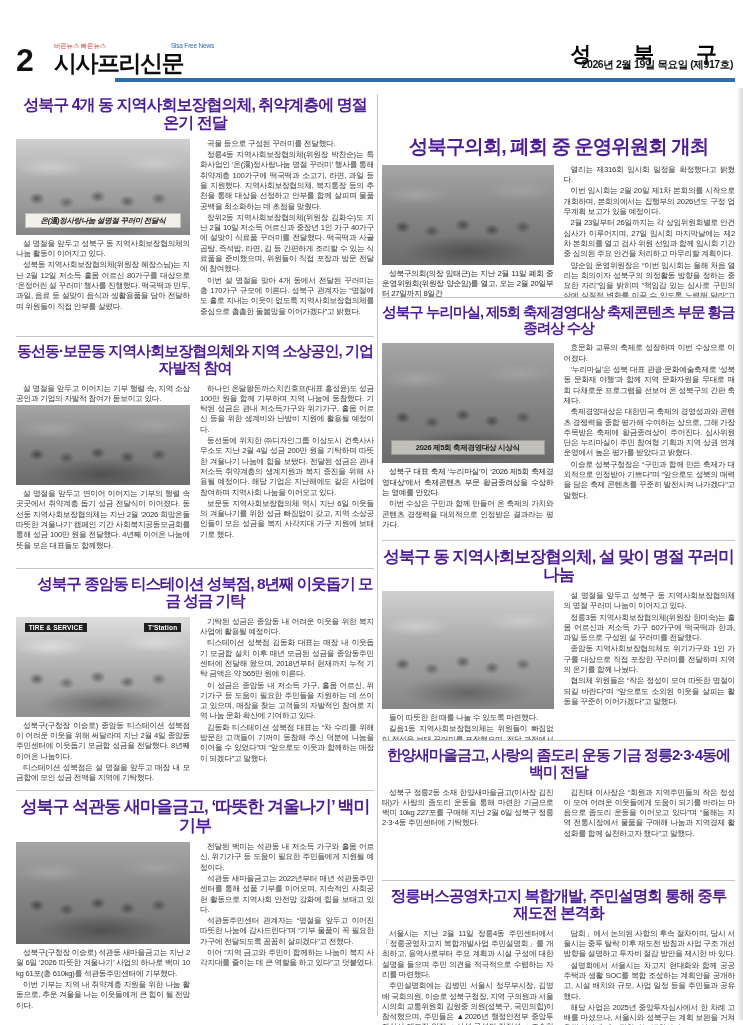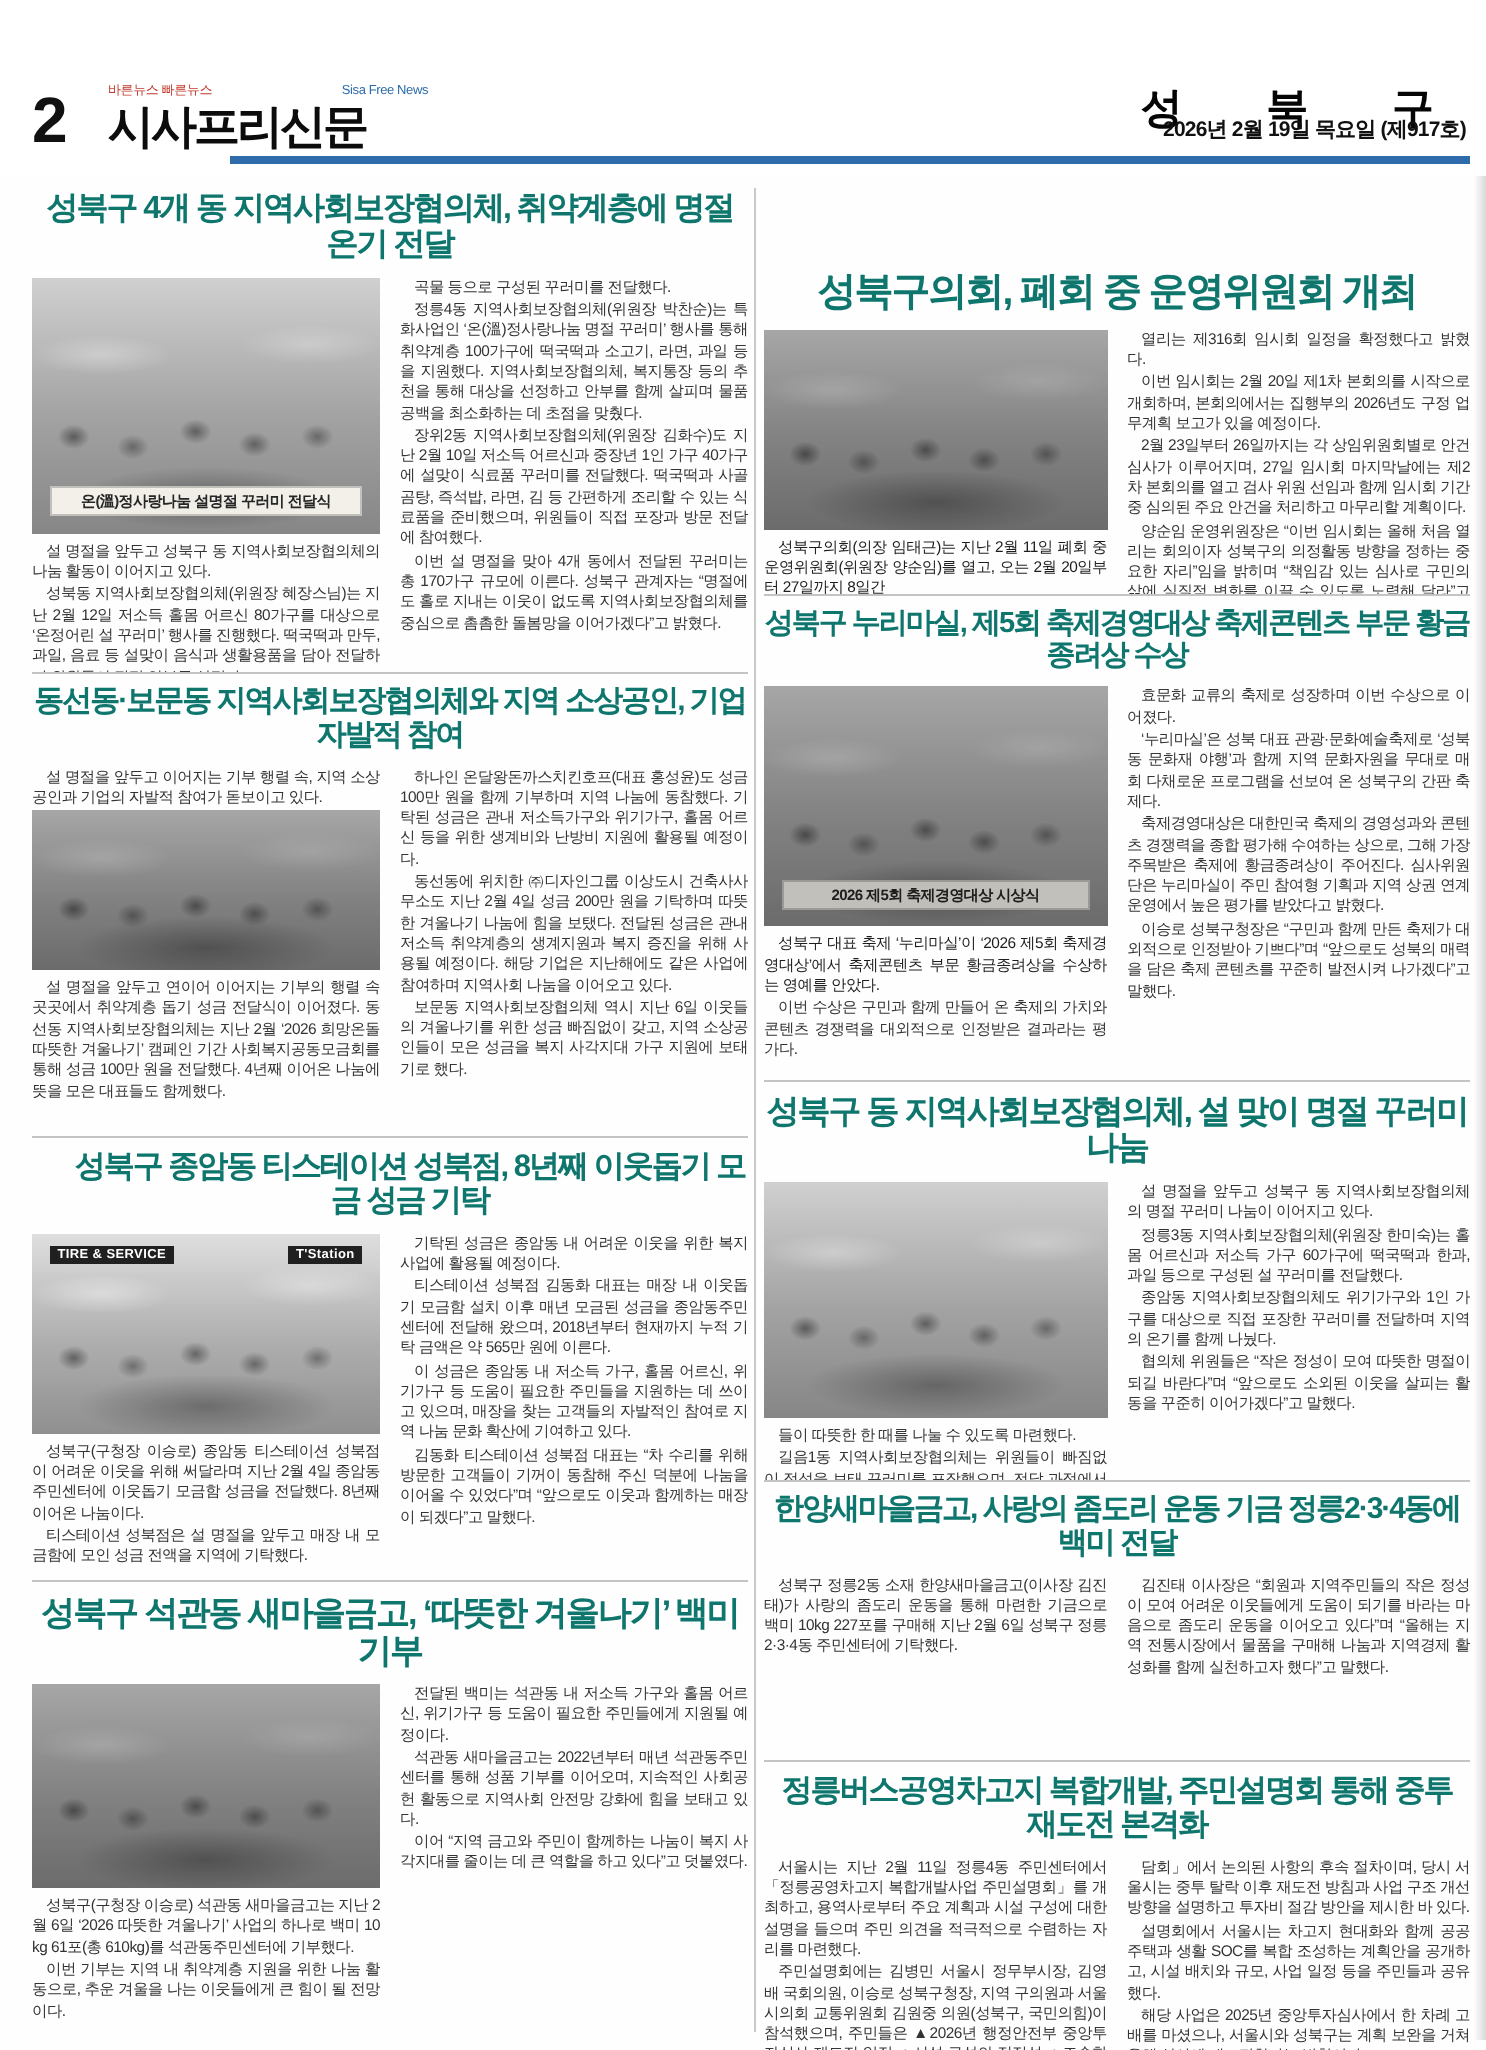--- a/index.html
+++ b/index.html
@@ -24,21 +24,21 @@
   .col{position:absolute;top:90px}
   .col-left{left:16px;width:358px}
   .col-right{left:382px;width:353px}
   .vdivider{position:absolute;left:377px;top:94px;height:922px;width:1px;background:#c9c9c9}
   .edge{position:absolute;right:0;top:88px;width:6px;height:932px;
     background:linear-gradient(90deg,rgba(0,0,0,0),#d9d9d9)}
   
   .article{overflow:hidden;box-sizing:border-box;padding-top:3px}
   .article + .article{border-top:1px solid #c4c4c4}
   .headline{margin:3px 0 7px;text-align:center;font-weight:800;font-size:16px;
-    letter-spacing:-1px;line-height:1.12;color:#0f766e}
+    letter-spacing:-1px;line-height:1.12;color:#4c1d95}
   .cols{display:flex;gap:10px}
   .subcol{flex:1 1 0;min-width:0}
   p.body{margin:0 0 1px;font-size:7.7px;line-height:10.3px;text-align:justify;
     letter-spacing:-0.25px;word-break:break-all;color:#333;text-indent:7px}
   p.cap{color:#1d1d1d}
   
   .photo{position:relative;width:100%;margin:0 0 4px;
     background:linear-gradient(180deg,#d0d0d0 0%,#a2a2a2 55%,#868686 100%)}
   .photo::before{content:"";position:absolute;inset:0;
     background:
@@ -76,21 +76,21 @@
   <div class="section-title">성 북 구</div>
   <div class="dateline">2026년 2월 19일 목요일 (제917호)</div>
   <div class="rule" style="background: rgb(46, 108, 171);"></div>
 </div>
 
 <div class="col col-left" id="col-L">
     <section class="article" style="height: 246px;">
       <h2 class="headline" style="font-size: 16px;">성북구 4개 동 지역사회보장협의체, 취약계층에 명절 온기 전달</h2>
       <div class="cols">
         <div class="subcol">
-          <div class="photo " style="height: 128px;">
+          <div class="photo " style="height: 96px; font-style: italic;">
             <div class="photo-banner">온(溫)정사랑나눔 설명절 꾸러미 전달식</div>
           </div>
           <p class="body">설 명절을 앞두고 성북구 동 지역사회보장협의체의 나눔 활동이 이어지고 있다.</p>
           <p class="body">성북동 지역사회보장협의체(위원장 혜장스님)는 지난 2월 12일 저소득 홀몸 어르신 80가구를 대상으로 ‘온정어린 설 꾸러미’ 행사를 진행했다. 떡국떡과 만두, 과일, 음료 등 설맞이 음식과 생활용품을 담아 전달하며 위원들이 직접 안부를 살폈다.</p>
         </div>
         <div class="subcol">
           <p class="body">곡물 등으로 구성된 꾸러미를 전달했다.</p>
           <p class="body">정릉4동 지역사회보장협의체(위원장 박찬순)는 특화사업인 ‘온(溫)정사랑나눔 명절 꾸러미’ 행사를 통해 취약계층 100가구에 떡국떡과 소고기, 라면, 과일 등을 지원했다. 지역사회보장협의체, 복지통장 등의 추천을 통해 대상을 선정하고 안부를 함께 살피며 물품 공백을 최소화하는 데 초점을 맞췄다.</p>
           <p class="body">장위2동 지역사회보장협의체(위원장 김화수)도 지난 2월 10일 저소득 어르신과 중장년 1인 가구 40가구에 설맞이 식료품 꾸러미를 전달했다. 떡국떡과 사골곰탕, 즉석밥, 라면, 김 등 간편하게 조리할 수 있는 식료품을 준비했으며, 위원들이 직접 포장과 방문 전달에 참여했다.</p>
           <p class="body">이번 설 명절을 맞아 4개 동에서 전달된 꾸러미는 총 170가구 규모에 이른다. 성북구 관계자는 “명절에도 홀로 지내는 이웃이 없도록 지역사회보장협의체를 중심으로 촘촘한 돌봄망을 이어가겠다”고 밝혔다.</p>
@@ -135,20 +135,21 @@
       <h2 class="headline" style="font-size: 17px;">성북구 석관동 새마을금고, ‘따뜻한 겨울나기’ 백미 기부</h2>
       <div class="cols">
         <div class="subcol">
           <div class="photo dark" style="height: 102px;"></div>
           <p class="body">성북구(구청장 이승로) 석관동 새마을금고는 지난 2월 6일 ‘2026 따뜻한 겨울나기’ 사업의 하나로 백미 10kg 61포(총 610kg)를 석관동주민센터에 기부했다.</p>
           <p class="body">이번 기부는 지역 내 취약계층 지원을 위한 나눔 활동으로, 추운 겨울을 나는 이웃들에게 큰 힘이 될 전망이다.</p>
         </div>
         <div class="subcol">
           <p class="body">전달된 백미는 석관동 내 저소득 가구와 홀몸 어르신, 위기가구 등 도움이 필요한 주민들에게 지원될 예정이다.</p>
           <p class="body">석관동 새마을금고는 2022년부터 매년 석관동주민센터를 통해 성품 기부를 이어오며, 지속적인 사회공헌 활동으로 지역사회 안전망 강화에 힘을 보태고 있다.</p>
+          <p class="body">석관동주민센터 관계자는 “명절을 앞두고 이어진 따뜻한 나눔에 감사드린다”며 “기부 물품이 꼭 필요한 가구에 전달되도록 꼼꼼히 살피겠다”고 전했다.</p>
           <p class="body">이어 “지역 금고와 주민이 함께하는 나눔이 복지 사각지대를 줄이는 데 큰 역할을 하고 있다”고 덧붙였다.</p>
         </div>
       </div>
     </section>
   </div>
 <div class="col col-right" id="col-R">
     <section class="article" style="height: 167px; margin-top: 40px;">
       <h2 class="headline" style="font-size: 19.5px;">성북구의회, 폐회 중 운영위원회 개최</h2>
       <div class="cols">
         <div class="subcol">

